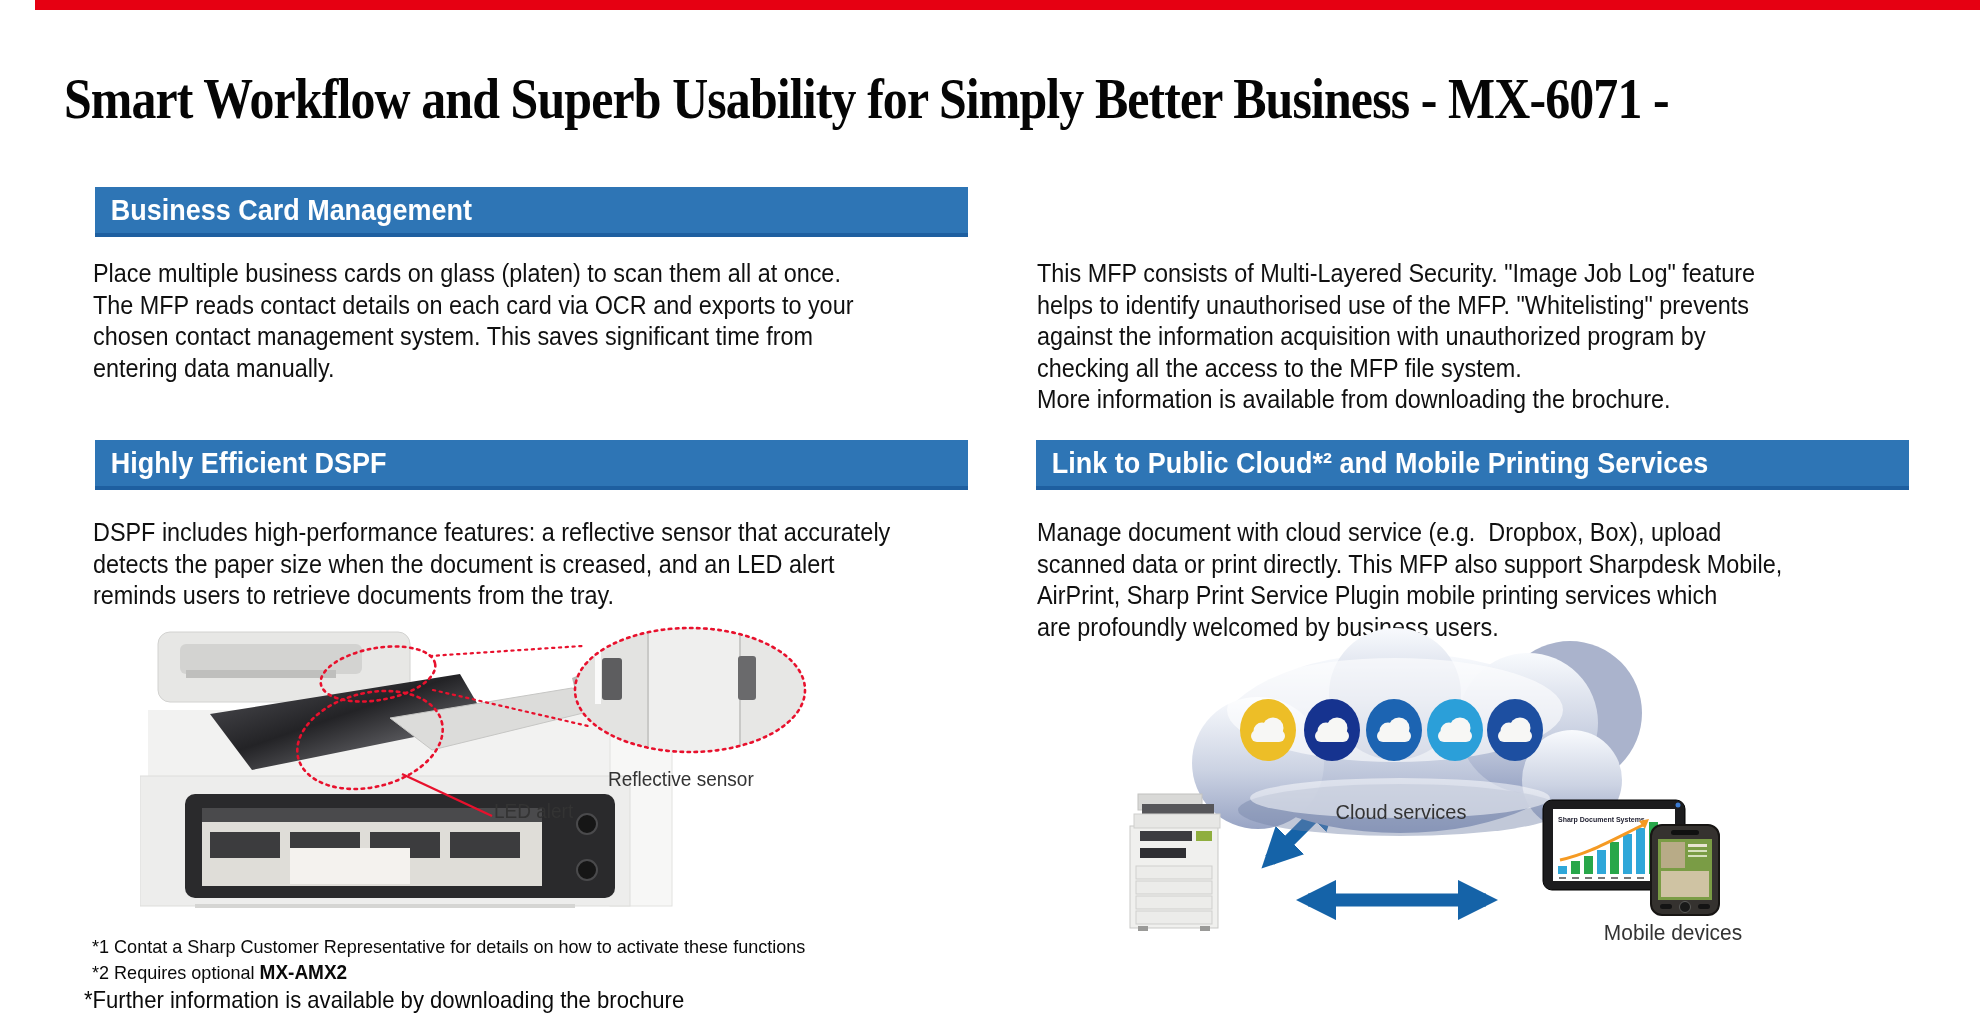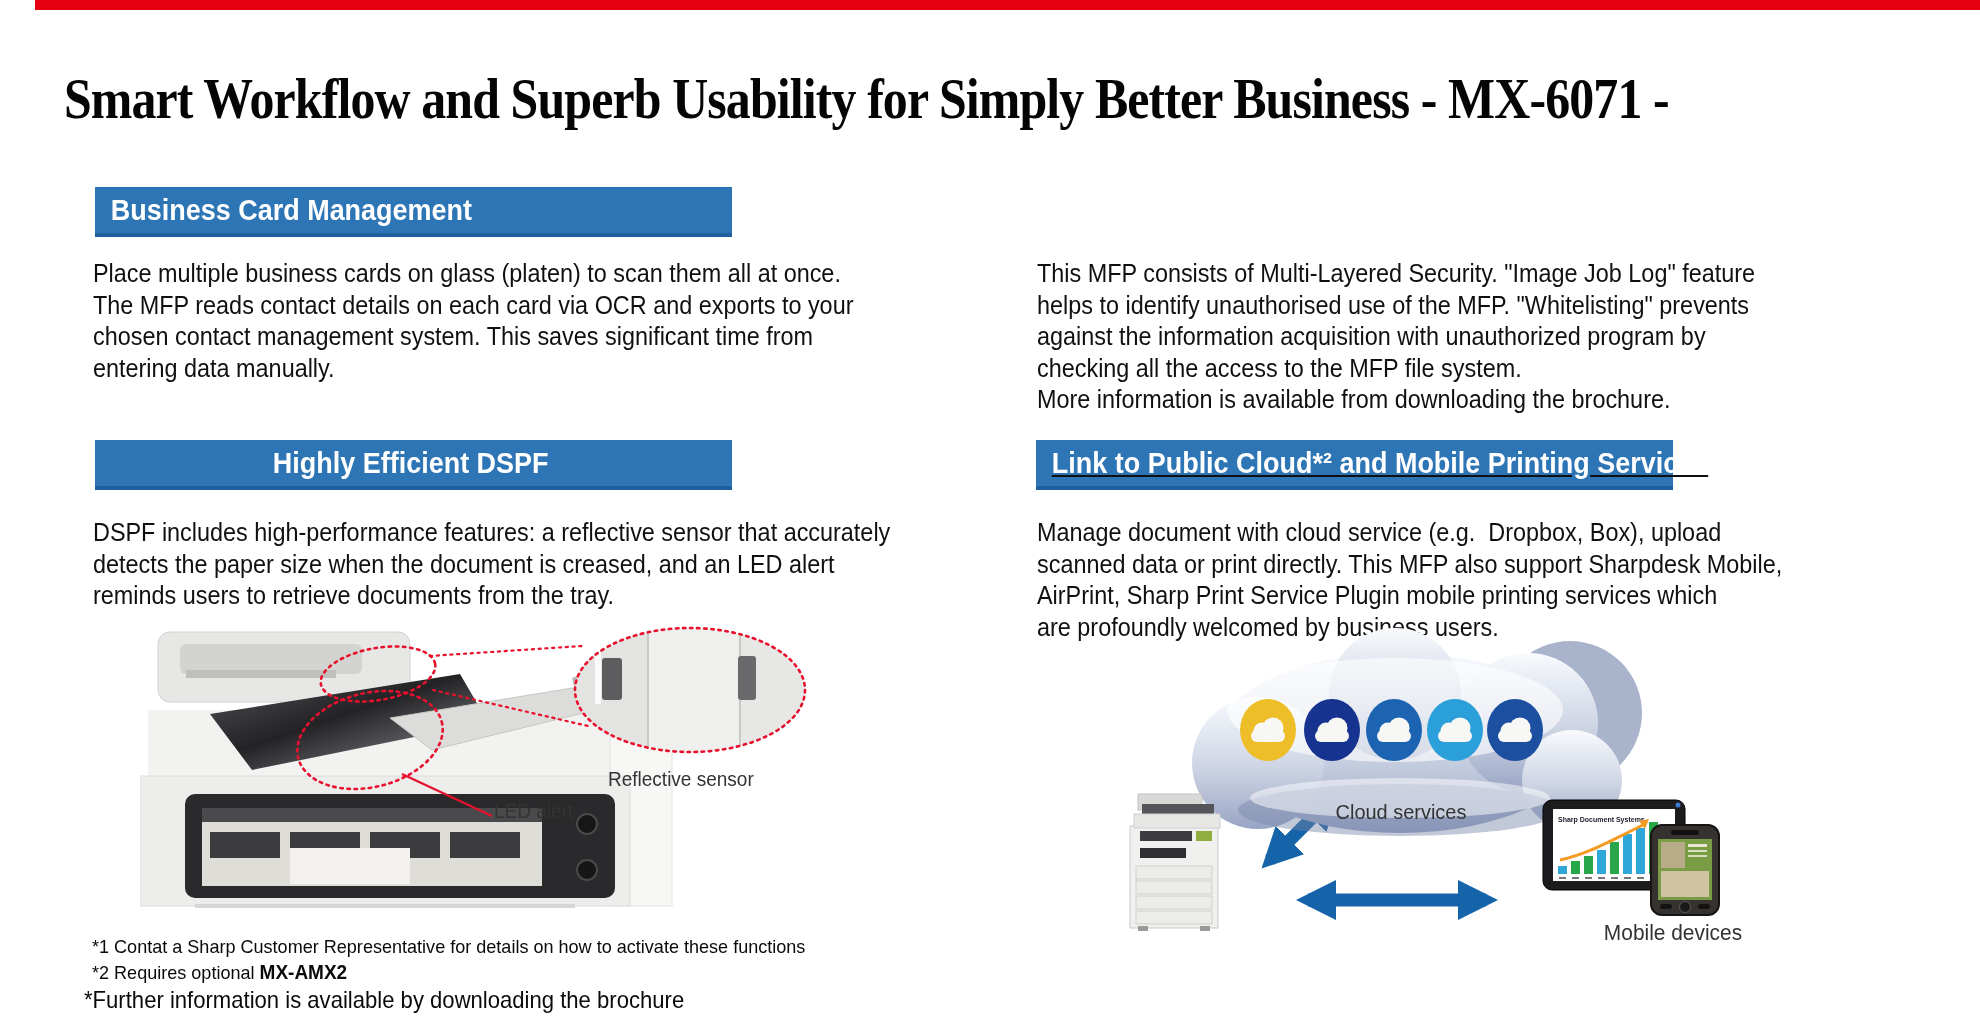--- a/index.html
+++ b/index.html
@@ -13,31 +13,31 @@
 
   .top-red-bar{position:absolute;left:35px;top:0;width:1945px;height:10px;background:var(--top_bar_red);}
 
   .page-title{
     position:absolute;left:64px;top:66px;width:2100px;
     font-family:"Liberation Serif",serif;font-weight:bold;font-size:57px;color:#050505;
     letter-spacing:-1px;transform:scaleX(.875);transform-origin:0 0;white-space:pre;
   }
 
   .heading-bar{
-    position:absolute;width:637px;height:50px;background:var(--header_blue);
+    position:absolute;width:873px;height:50px;background:var(--header_blue);
     border-bottom:4px solid var(--header_blue_dark);display:flex;align-items:center;
   }
   .heading-bar .bar-label{
     color:#fff;font-weight:bold;font-size:29px;padding-left:17px;white-space:pre;
     transform:scaleX(.93);transform-origin:0 50%;
   }
   .bar-bc{left:95px;top:187px;}
   .bar-sec{left:1036px;top:187px;}
-  .bar-dspf{left:95px;top:440px;justify-content:center;}
-  .bar-cloud{left:1036px;top:440px;text-decoration:underline;}
+  .bar-dspf{left:95px;top:440px;}
+  .bar-cloud{left:1036px;top:440px;}
 
   .body-text{
     position:absolute;width:980px;font-size:26px;line-height:31.5px;color:var(--text_dark);
     white-space:pre;transform:scaleX(.9);transform-origin:0 0;letter-spacing:0;
   }
   .body-bc{left:93px;top:258px;}
   .body-sec{left:1037px;top:258px;}
   .body-dspf{left:93px;top:517px;}
   .body-cloud{left:1037px;top:517px;}
 

